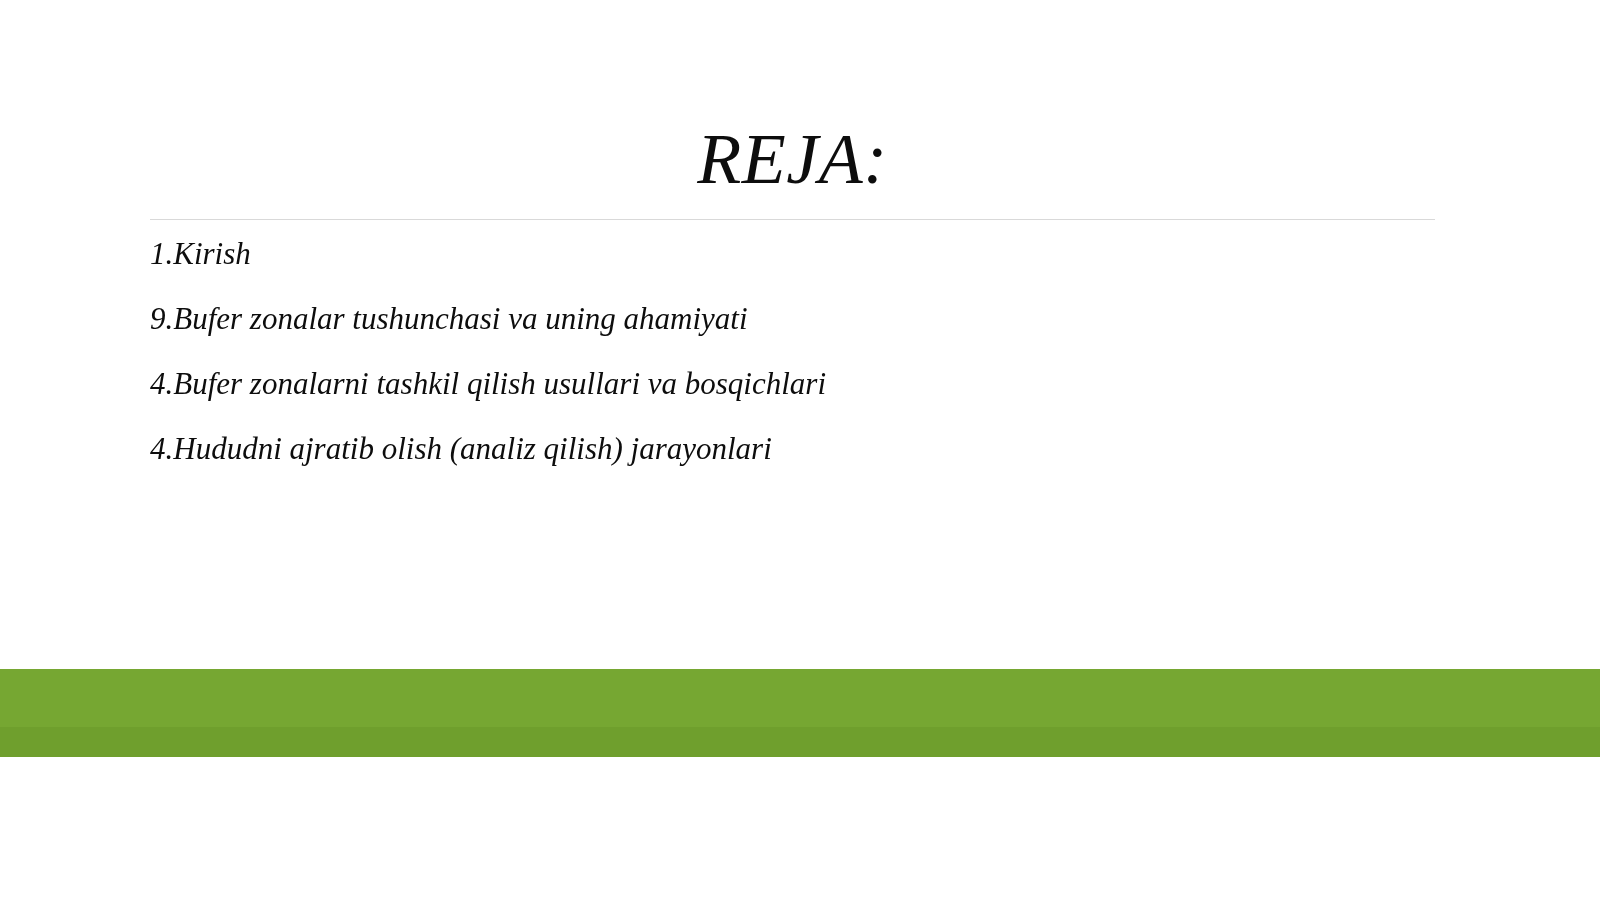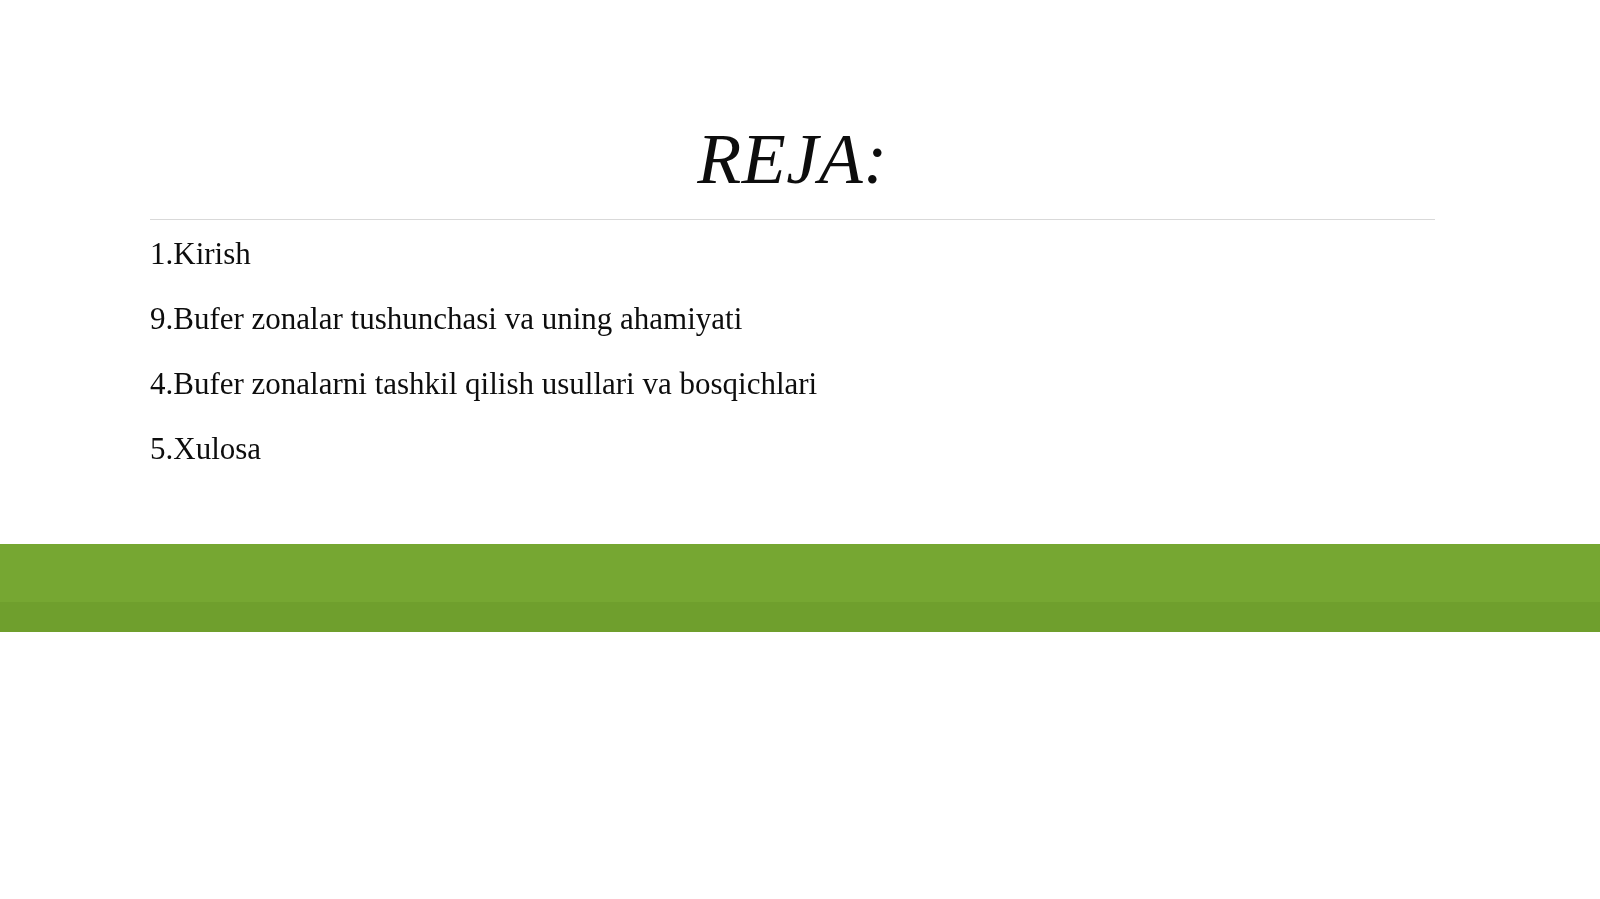--- a/index.html
+++ b/index.html
@@ -9,21 +9,21 @@
   }
   body {
     width: 1600px;
     height: 899px;
     overflow: hidden;
     font-family: "Liberation Serif", serif;
   }
   .slide {
     position: relative;
     width: 1600px;
-    height: 632px;
+    height: 757px;
     background: #ffffff;
     box-sizing: border-box;
   }
   .slide-title {
     position: absolute;
     left: 150px;
     top: 120px;
     width: 1285px;
     text-align: center;
     font-family: "Liberation Serif", serif;
@@ -46,20 +46,21 @@
     position: absolute;
     left: 150px;
     top: 238px;
     width: 1290px;
     margin: 0;
     padding: 0;
     list-style: none;
   }
   .body-list li {
     font-family: "Liberation Serif", serif;
+    font-style: italic;
     font-size: 31px;
     line-height: 1.0;
     color: #0d0d0d;
     padding: 0;
     margin: 0 0 34px 0;
     white-space: nowrap;
   }
   .footer-bar {
     position: absolute;
     left: 0;
@@ -83,19 +84,19 @@
 <div class="slide">
 
   <div class="slide-title">REJA:</div>
 
   <div class="title-rule"></div>
 
   <ul class="body-list">
     <li>1.Kirish</li>
     <li>9.Bufer zonalar tushunchasi va uning ahamiyati</li>
     <li>4.Bufer zonalarni tashkil qilish usullari va bosqichlari</li>
-    <li>5.Xulosa</li>
+    <li>4.Hududni ajratib olish (analiz qilish) jarayonlari</li>
   </ul>
 
   <div class="footer-bar"></div>
   <div class="footer-accent"></div>
 
 </div>
 
 </body></html>

